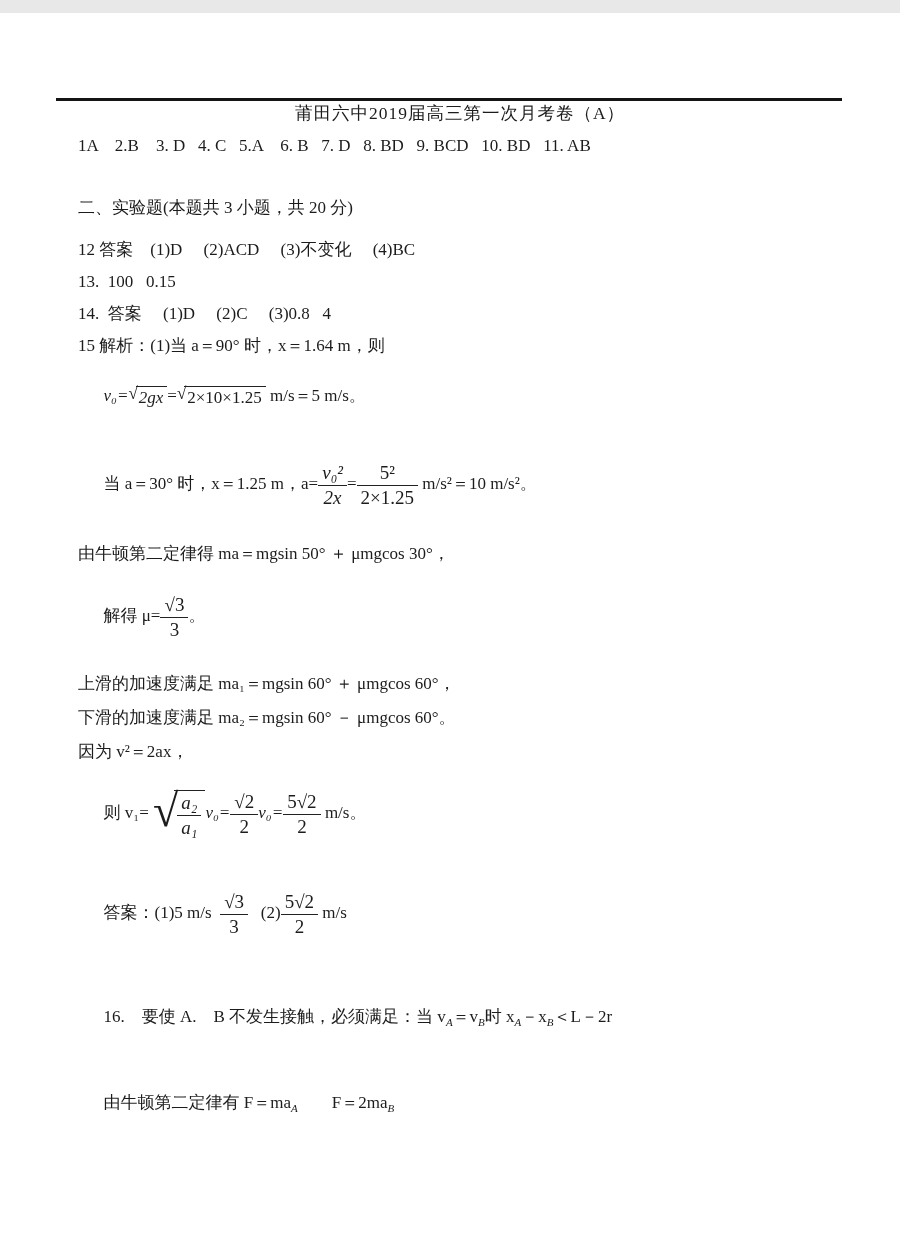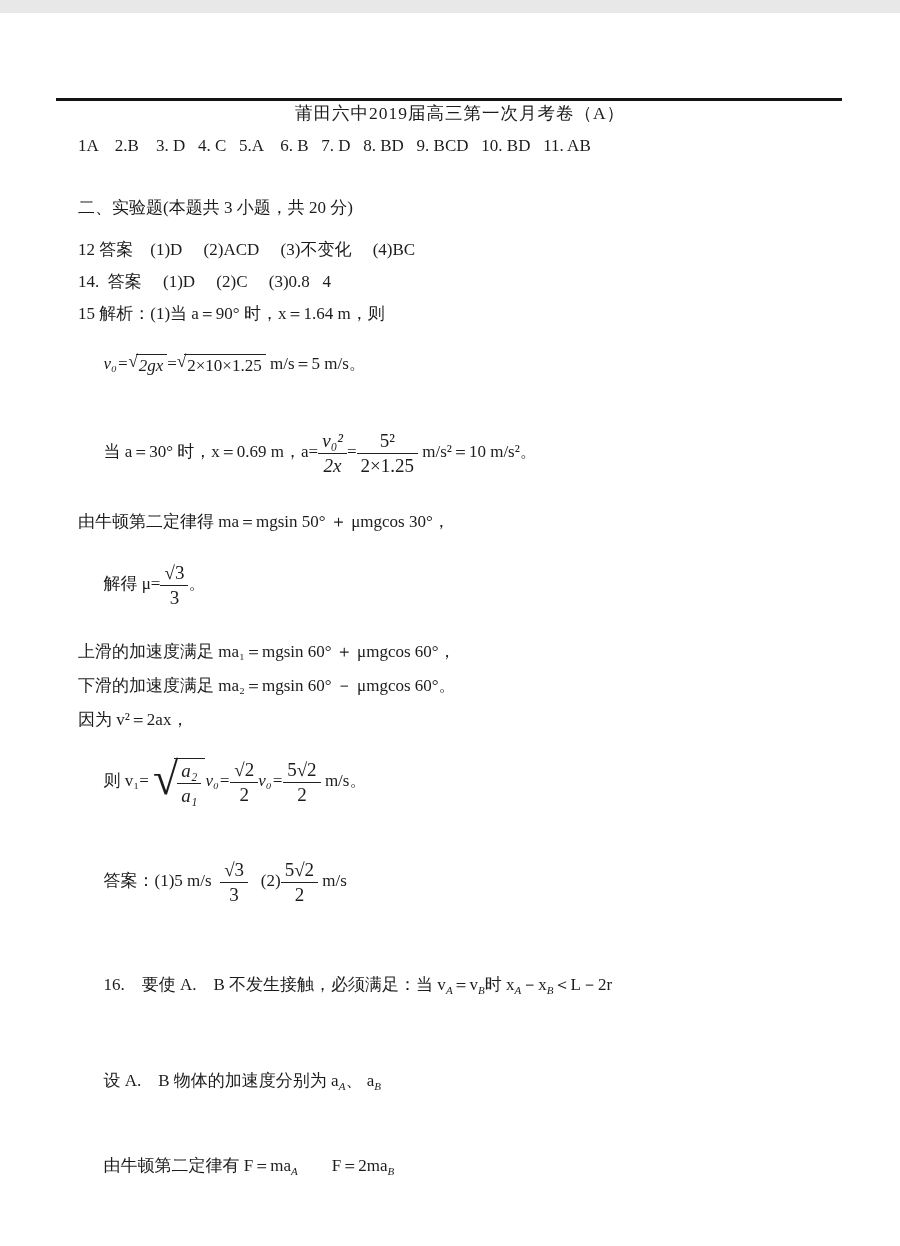--- a/index.html
+++ b/index.html
@@ -30,36 +30,37 @@
   <div class="rule"></div>
   <div class="content">
 
     <p class="line title">莆田六中2019届高三第一次月考卷（A）</p>
 
     <p class="line" style="margin-top:13px">1A    2.B    3. D   4. C   5.A    6. B   7. D   8. BD   9. BCD   10. BD   11. AB</p>
 
     <p class="line" style="margin-top:42px">二、实验题(本题共 3 小题，共 20 分)</p>
 
     <p class="line" style="margin-top:22px">12 答案　(1)D　 (2)ACD　 (3)不变化　 (4)BC</p>
+    <p class="line" style="margin-top:12px">13.  100   0.15</p>
     <p class="line" style="margin-top:12px">14.  答案　 (1)D　 (2)C　 (3)0.8   4</p>
 
     <p class="line" style="margin-top:12px">15 解析：(1)当 a＝90° 时，x＝1.64 m，则</p>
 
     <p class="line ind" style="margin-top:10px">
       <span class="it">v₀=</span><span class="sqrt">
           <span class="sg">√</span>
           <span class="rb it">2gx</span>
         </span><span>=</span><span class="sqrt">
           <span class="sg">√</span>
           <span class="rb">2×10×1.25</span>
         </span><span> m/s＝5 m/s。</span>
     </p>
 
     <p class="line ind" style="margin-top:14px">
-      <span>当 a＝30° 时，x＝0.69 m，a=</span><span class="frac"><span class="num it">v₀²</span><span class="den it">2x</span></span><span>=</span><span class="frac"><span class="num">5²</span><span class="den">2×1.25</span></span><span> m/s²＝10 m/s²。</span>
+      <span>当 a＝30° 时，x＝1.25 m，a=</span><span class="frac"><span class="num it">v₀²</span><span class="den it">2x</span></span><span>=</span><span class="frac"><span class="num">5²</span><span class="den">2×1.25</span></span><span> m/s²＝10 m/s²。</span>
     </p>
 
     <p class="line ind" style="margin-top:16px">由牛顿第二定律得 ma＝mgsin 50° ＋ μmgcos 30°，</p>
 
     <p class="line ind" style="margin-top:10px">
       <span>解得 μ=</span><span class="frac"><span class="num">√3</span><span class="den">3</span></span><span>。</span>
     </p>
 
     <p class="line ind" style="margin-top:14px">上滑的加速度满足 ma₁＝mgsin 60° ＋ μmgcos 60°，</p>
     <p class="line ind" style="margin-top:14px">下滑的加速度满足 ma₂＝mgsin 60° － μmgcos 60°。</p>
@@ -73,22 +74,19 @@
     </p>
 
     <p class="line ind" style="margin-top:14px">
       <span>答案：(1)5 m/s  </span><span class="frac"><span class="num">√3</span><span class="den">3</span></span><span>   (2)</span><span class="frac"><span class="num">5√2</span><span class="den">2</span></span><span> m/s</span>
     </p>
 
     <p class="line" style="margin-top:30px">
       <span>16.　要使 A.　B 不发生接触，必须满足：当 v</span><sub>A</sub><span>＝v</span><sub>B</sub><span>时 x</span><sub>A</sub><span>－x</span><sub>B</sub><span>＜L－2r</span>
     </p>
 
-    <p class="line" style="margin-top:30px">
-      <span>设 A.　B 物体的加速度分别为 a</span><sub>A</sub><span>、 a</span><sub>B</sub>
-    </p>
 
     <p class="line" style="margin-top:20px">
       <span>由牛顿第二定律有 F＝ma</span><sub>A</sub><span>　　F＝2ma</span><sub>B</sub>
     </p>
 
   </div>
 </div>
 
 </body></html>

